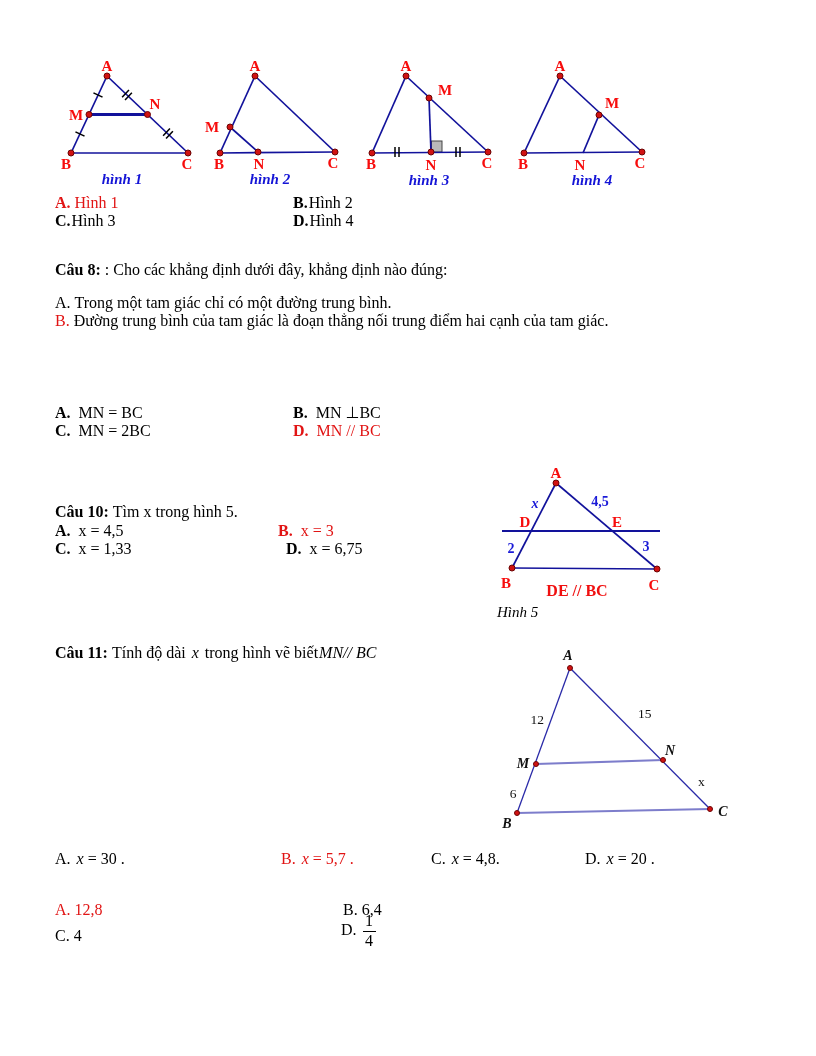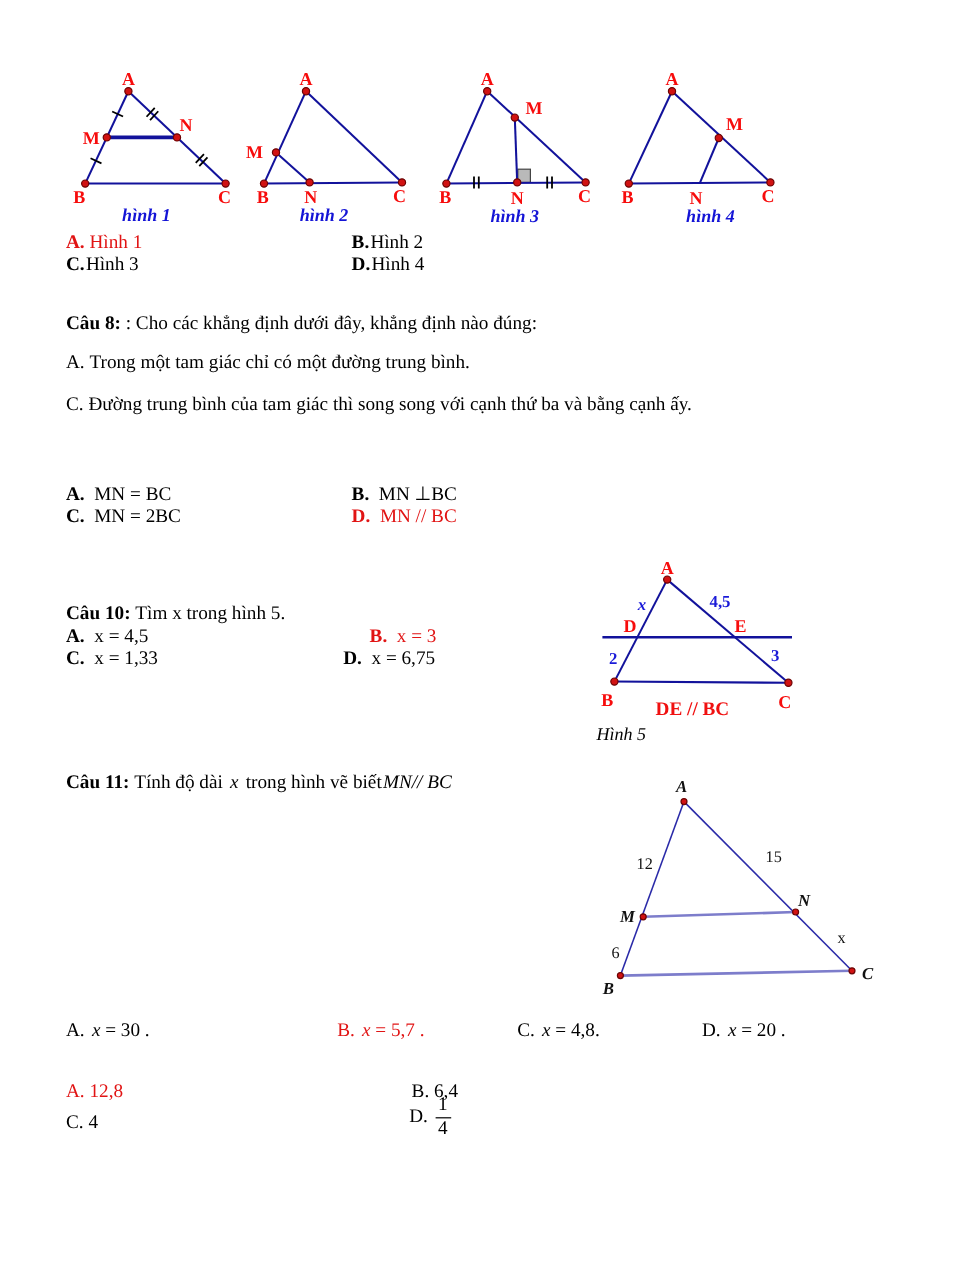--- a/index.html
+++ b/index.html
@@ -158,22 +158,22 @@
   <div class="abs" style="left:293px;top:212px">
     <span class="b">D.</span><span class="sp1">Hình 4</span>
   </div>
 
   <div class="abs" style="left:55px;top:261px">
     <span class="b">Câu 8:</span><span class="sp4">: Cho các khẳng định dưới đây, khẳng định nào đúng:</span>
   </div>
   <div class="abs" style="left:55px;top:294px">
     <span>A.</span><span class="sp4">Trong một tam giác chỉ có một đường trung bình.</span>
   </div>
-  <div class="abs" style="left:55px;top:329px">
-    <span>C.</span><span class="sp4">Đường trung bình của tam giác thì song song với cạnh thứ ba và bằng cạnh ấy.</span>
+  <div class="abs" style="left:55px;top:312px">
+    <span class="red">B.</span><span class="sp4">Đường trung bình của tam giác là đoạn thẳng nối trung điểm hai cạnh của tam giác.</span>
   </div>
 
   <div class="abs" style="left:55px;top:404px">
     <span class="b">A.</span><span class="sp8">MN = BC</span>
   </div>
   <div class="abs" style="left:293px;top:404px">
     <span class="b">B.</span><span class="sp8">MN ⊥BC</span>
   </div>
   <div class="abs" style="left:55px;top:422px">
     <span class="b">C.</span><span class="sp8">MN = 2BC</span>
@@ -181,21 +181,21 @@
   <div class="abs" style="left:293px;top:422px">
     <span class="b red">D.</span><span class="red sp8">MN // BC</span>
   </div>
 
   <div class="abs" style="left:55px;top:503px">
     <span class="b">Câu 10:</span><span class="sp4">Tìm x trong hình 5.</span>
   </div>
   <div class="abs" style="left:55px;top:522px">
     <span class="b">A.</span><span class="sp8">x = 4,5</span>
   </div>
-  <div class="abs" style="left:308px;top:522px">
+  <div class="abs" style="left:278px;top:522px">
     <span class="b red">B.</span><span class="red sp8">x = 3</span>
   </div>
   <div class="abs" style="left:55px;top:540px">
     <span class="b">C.</span><span class="sp8">x = 1,33</span>
   </div>
   <div class="abs" style="left:286px;top:540px">
     <span class="b">D.</span><span class="sp8">x = 6,75</span>
   </div>
 
   <svg style="left:480px;top:455px" width="240" height="175" viewBox="0 0 240 175">

